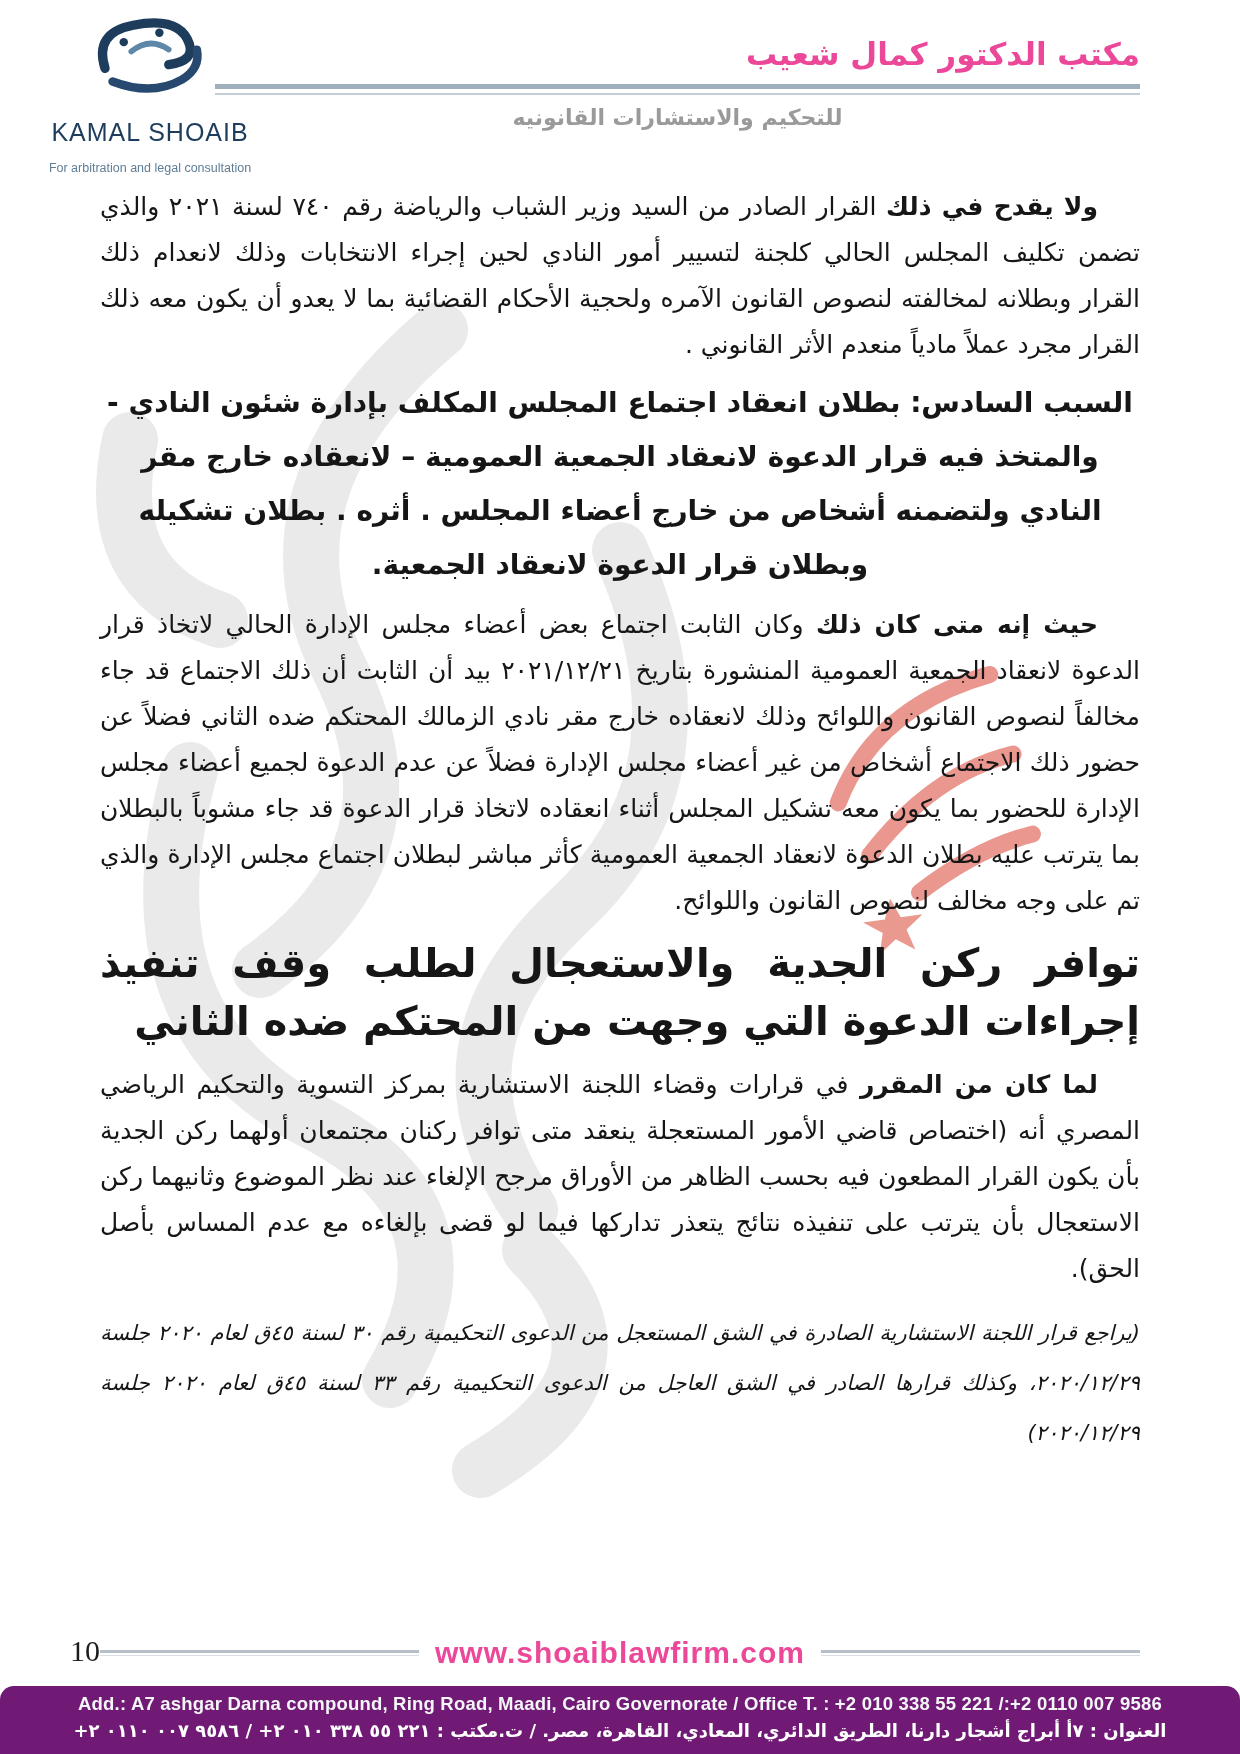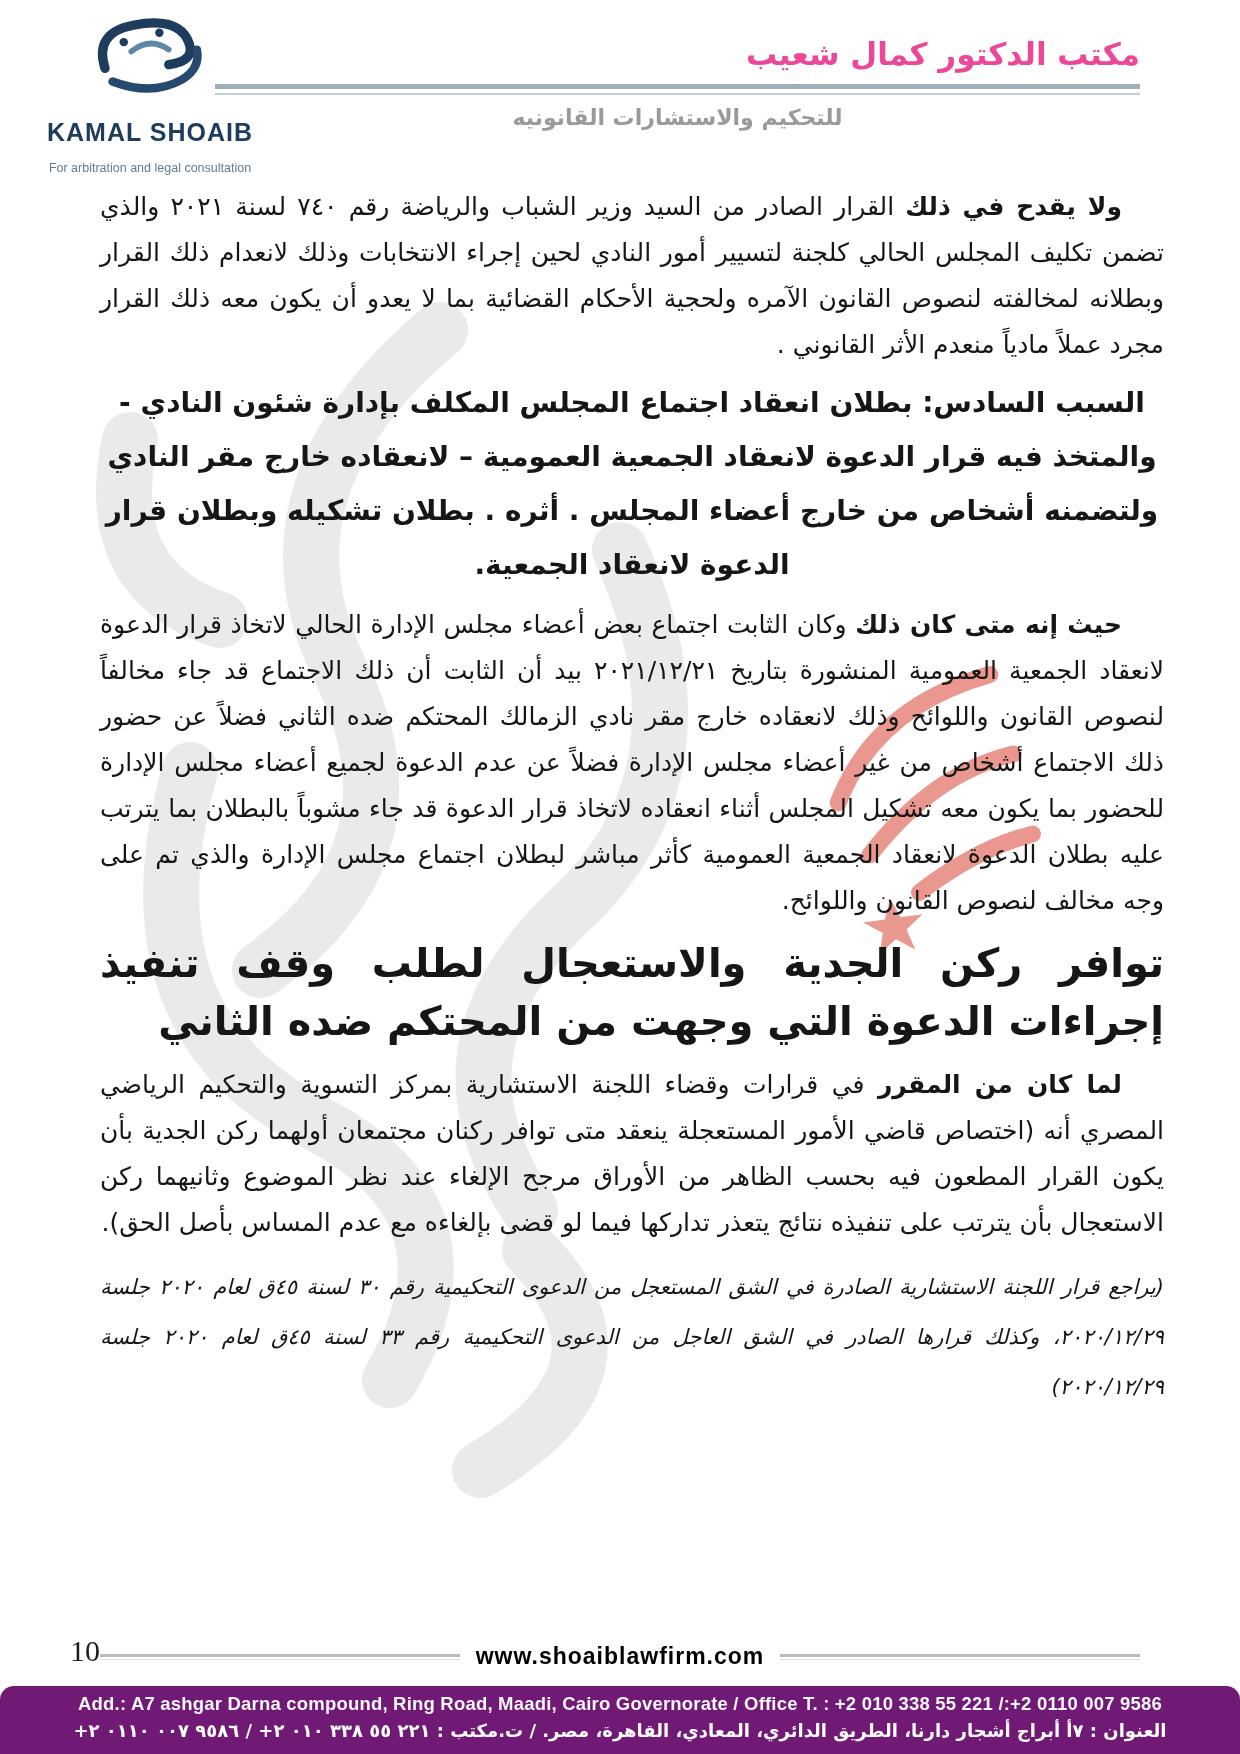--- a/index.html
+++ b/index.html
@@ -36,21 +36,21 @@
   .header { position: relative; height: 168px; z-index: 2; }
   .logo {
     position: absolute;
     left: 40px;
     top: 6px;
     width: 220px;
     text-align: center;
   }
   .logo-name {
     font-family: "Liberation Sans", sans-serif;
-    font-weight: bold;
+    font-weight: normal;
     font-size: 25px;
     letter-spacing: 1px;
     color: #1e3c5c;
     margin-top: 2px;
   }
   .logo-tagline {
     font-family: "Liberation Sans", sans-serif;
     font-size: 12.5px;
     color: #5e7d96;
     margin-top: 14px;
@@ -78,21 +78,21 @@
     font-size: 22px;
     margin-top: 10px;
     text-align: center;
   }
 
   
   .main {
     position: relative;
     z-index: 2;
     direction: rtl;
-    padding: 16px 76px 0 100px;
+    padding: 16px 100px 0 100px;
     color: #161616;
   }
   .para {
     font-size: 25px;
     line-height: 46px;
     text-align: justify;
     text-indent: 42px;
   }
   .para .lead { font-weight: bold; }
   .heading-1 {
@@ -124,24 +124,24 @@
     bottom: 84px;
     left: 100px;
     right: 100px;
     display: flex;
     align-items: center;
     gap: 16px;
     z-index: 2;
   }
   .website-line { flex: 1; border-top: 3px solid #b6c0c8; border-bottom: 1px solid #d8dee3; height: 6px; }
   .website-url {
-    color: #000000;
-    font-family: "Liberation Sans", sans-serif;
-    font-weight: bold;
-    font-size: 23px;
+    color: #ec4899;
+    font-family: "Liberation Sans", sans-serif;
+    font-weight: bold;
+    font-size: 30px;
     letter-spacing: 1px;
     white-space: nowrap;
   }
   .page-number {
     position: absolute;
     left: 70px;
     bottom: 86px;
     font-family: "Liberation Serif", serif;
     font-size: 30px;
     color: #1c1c1c;

